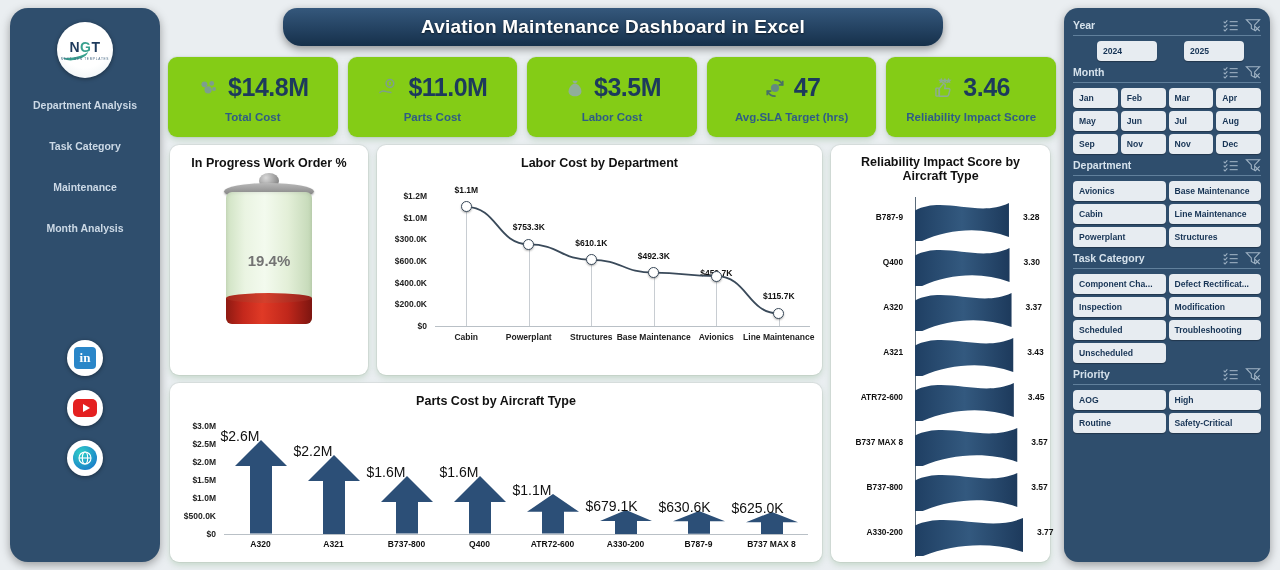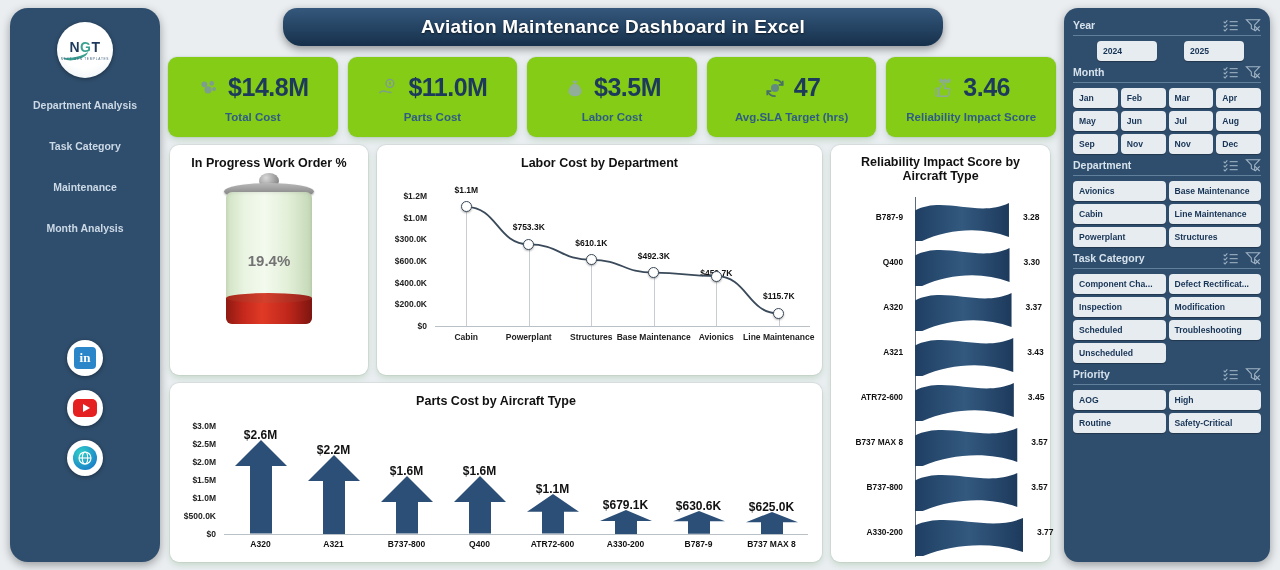--- a/index.html
+++ b/index.html
@@ -124,21 +124,21 @@
      background:#fff; border:1.6px solid #3a4a5a; box-shadow:0 1px 2px rgba(0,0,0,.3); z-index:4;}
   .dropline{ position:absolute; width:1px; background:#c8cdd2; z-index:1;}
 
   
   .flagrow{ position:absolute; left:0; width:100%; height:44px; }
   .flagname{ position:absolute; left:6px; top:15px; width:66px; text-align:right;
      font-size:8.3px; font-weight:bold; color:#111;}
   .flagval{ position:absolute; font-size:8.5px; font-weight:bold; color:#111; top:15px;}
   .flagsvg{ position:absolute; left:84px; top:2px; }
   .relaxis{ position:absolute; left:84px; top:28px; width:1.4px; height:368px; background:#5a6a7a;}
-  .alab{ position:absolute; font-size:12px; font-weight:bold; color:#111; text-align:center; white-space:nowrap;}
+  .alab{ position:absolute; font-size:14px; font-weight:normal; color:#111; text-align:left; white-space:nowrap;}
   .acat{ position:absolute; font-size:8.5px; font-weight:bold; color:#111; text-align:center; white-space:nowrap;}
   .axisline{ position:absolute; background:#b9c0c6; height:1px;}
 
   
   .slicers{ position:absolute; left:1064px; top:8px; width:206px; height:554px;
      background:#2f4e6d; border-radius:14px; box-shadow:0 3px 10px rgba(0,0,0,.35);
      padding:10px 9px; }
   .sl-head{ display:flex; align-items:center; margin-top:4px; }
   .sl-head:first-child{ margin-top:0; }
   .sl-title{ flex:1; color:#d6e2ec; font-size:10.5px; font-weight:bold; }

